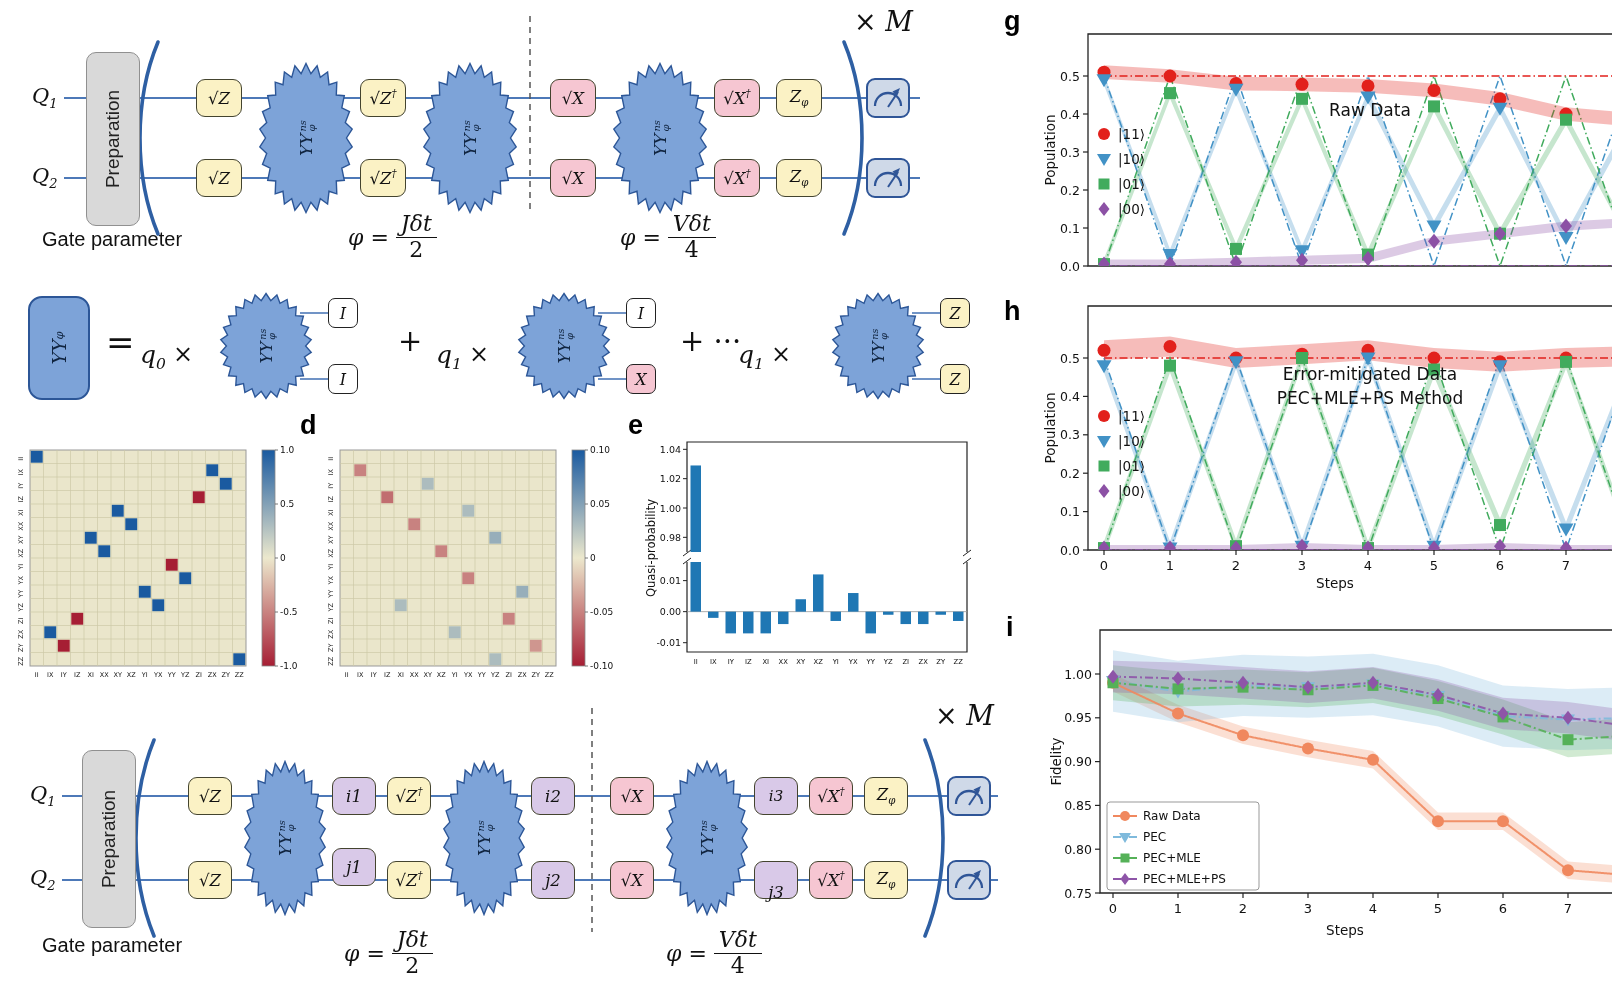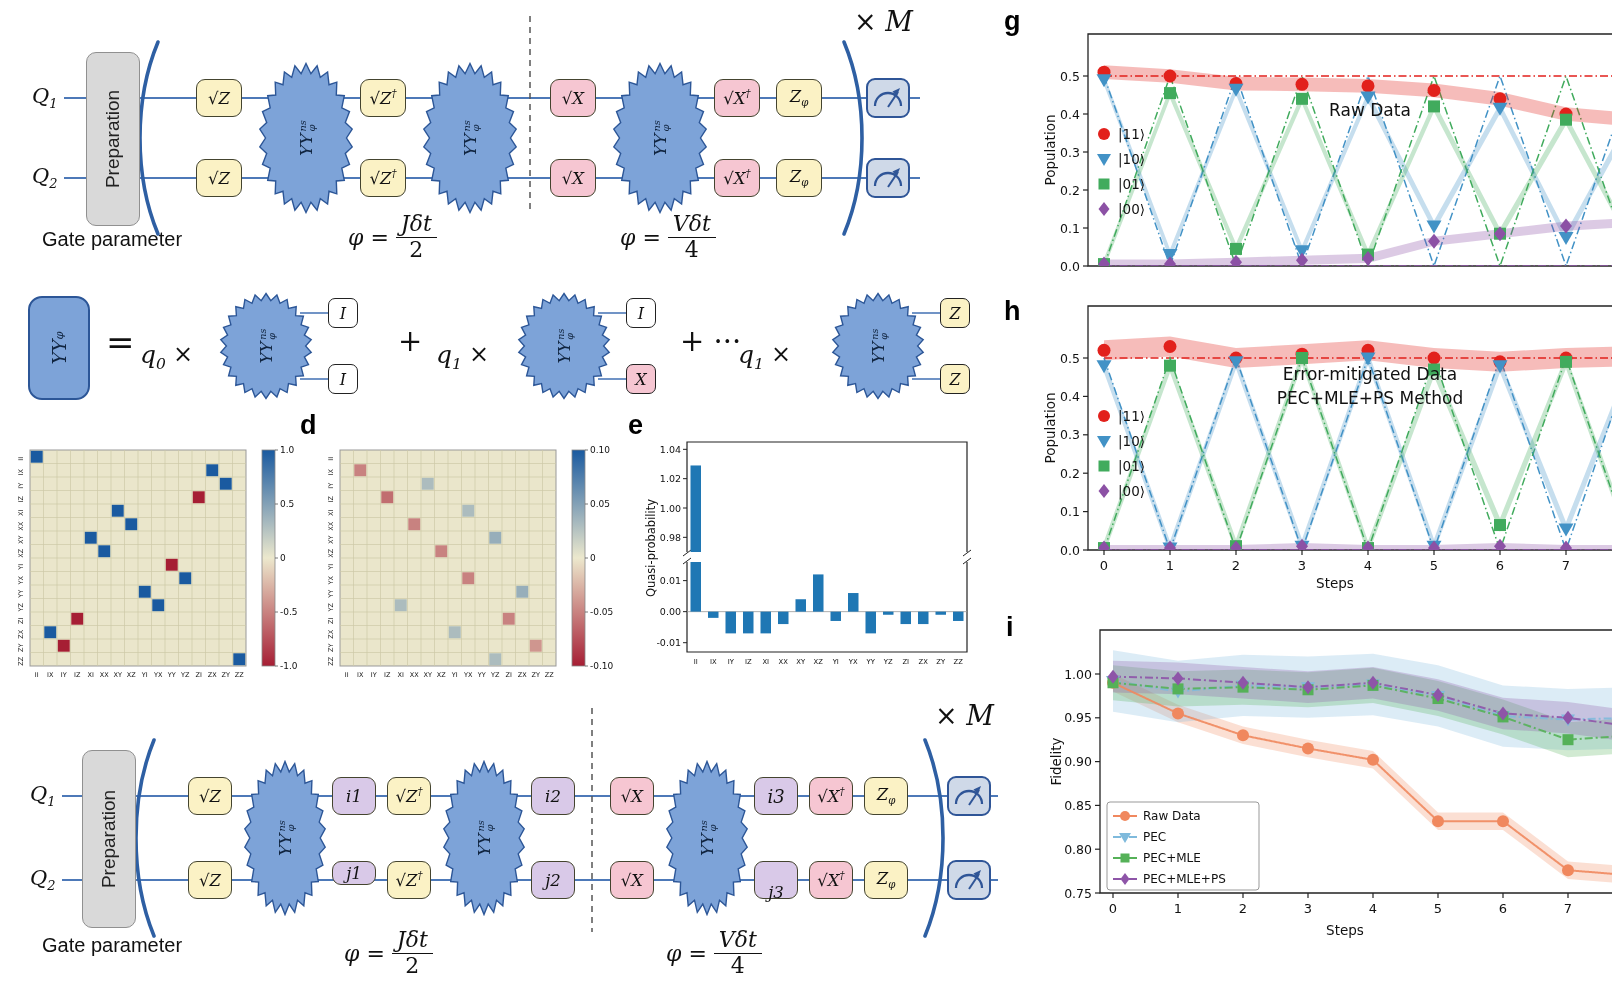--- a/index.html
+++ b/index.html
@@ -532,21 +532,21 @@
         </div></div>
       <div class="gate yellow" style=";position:absolute;left:180px;top:83px;width:44px;height:38px">
         <span class="math" style="font-size: 16.5px;"><span>√Z</span></span>
       </div>
       <div class="gate yellow" style=";position:absolute;left:180px;top:167px;width:44px;height:38px">
         <span class="math" style="font-size: 16.5px;"><span>√Z</span></span>
       </div>
       <div class="gate purple" style=";position:absolute;left:324px;top:83px;width:44px;height:38px">
         <span class="math" style="font-size: 16.5px;"><span>i1</span></span>
       </div>
-      <div class="gate purple" style=";position:absolute;left:324px;top:167px;width:44px;height:24px">
+      <div class="gate purple" style=";position:absolute;left:324px;top:154px;width:44px;height:38px">
         <span class="math" style="font-size: 16.5px;"><span>j1</span></span>
       </div>
       <div class="gate yellow" style=";position:absolute;left:379px;top:83px;width:44px;height:38px">
         <span class="math" style="font-size: 16.5px;"><span>√Z</span><sup>†</sup></span>
       </div>
       <div class="gate yellow" style=";position:absolute;left:379px;top:167px;width:44px;height:38px">
         <span class="math" style="font-size: 16.5px;"><span>√Z</span><sup>†</sup></span>
       </div>
       <div class="gate purple" style=";position:absolute;left:523px;top:83px;width:44px;height:38px">
         <span class="math" style="font-size: 16.5px;"><span>i2</span></span>
@@ -554,21 +554,21 @@
       <div class="gate purple" style=";position:absolute;left:523px;top:167px;width:44px;height:38px">
         <span class="math" style="font-size: 16.5px;"><span>j2</span></span>
       </div>
       <div class="gate pink" style=";position:absolute;left:602px;top:83px;width:44px;height:38px">
         <span class="math" style="font-size: 16.5px;"><span>√X</span></span>
       </div>
       <div class="gate pink" style=";position:absolute;left:602px;top:167px;width:44px;height:38px">
         <span class="math" style="font-size: 16.5px;"><span>√X</span></span>
       </div>
       <div class="gate purple" style=";position:absolute;left:746px;top:83px;width:44px;height:38px">
-        <span class="math" style="font-size: 18px;"><span>i3</span></span>
+        <span class="math" style="font-size: 15px;"><span>i3</span></span>
       </div>
       <div class="gate purple" style=";position:absolute;left:746px;top:167px;width:44px;height:38px">
         <span class="math" style="font-size: 16.5px; margin-top: 24px;"><span>j3</span></span>
       </div>
       <div class="gate pink" style=";position:absolute;left:801px;top:83px;width:44px;height:38px">
         <span class="math" style="font-size: 16.5px;"><span>√X</span><sup>†</sup></span>
       </div>
       <div class="gate pink" style=";position:absolute;left:801px;top:167px;width:44px;height:38px">
         <span class="math" style="font-size: 16.5px;"><span>√X</span><sup>†</sup></span>
       </div>

